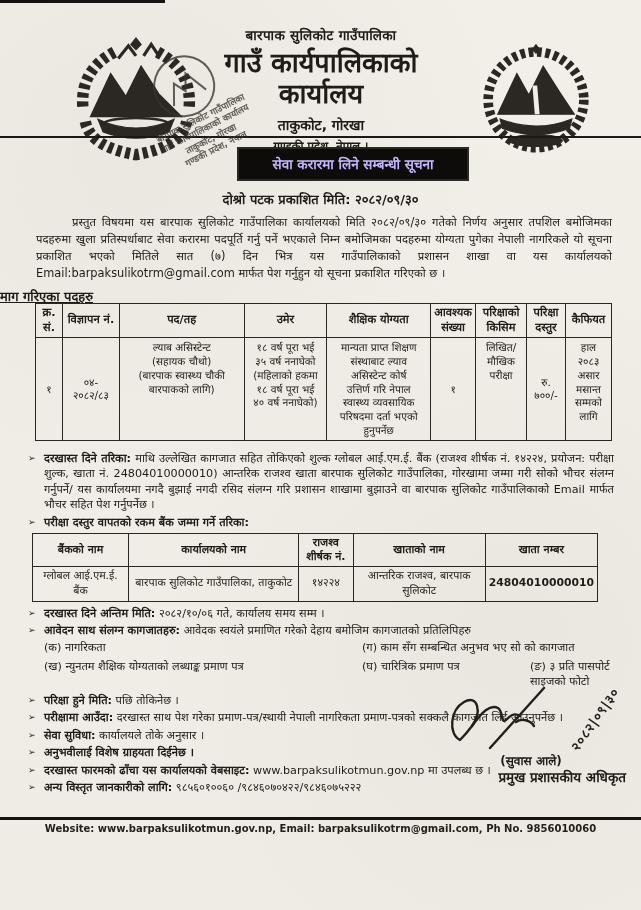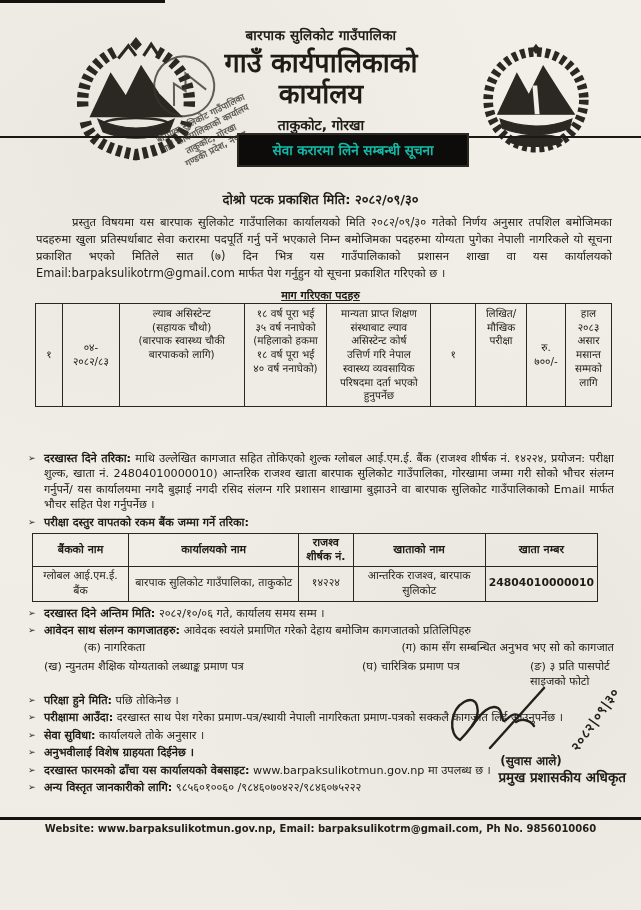--- a/index.html
+++ b/index.html
@@ -24,49 +24,49 @@
   .h-addr{font-size:14px;font-weight:bold;margin-top:6px;}
   .h-prov{font-size:11.5px;font-weight:bold;margin-top:4px;}
   .rule-top{position:absolute;left:0;top:136px;width:641px;height:2px;background:#1b1915;}
   
   .stamp{position:absolute;left:128px;top:50px;width:156px;height:158px;transform:rotate(-27deg);
          color:#39352e;opacity:.78;z-index:3;text-align:center;}
   .stamp-circle{width:58px;height:58px;border:2px solid currentColor;border-radius:50%;
                 margin:0 auto;display:flex;align-items:center;justify-content:center;}
   .stamp-line{font-size:9px;font-weight:bold;line-height:1.25;white-space:nowrap;}
   
-  .notice-box{position:absolute;left:237px;top:133px;width:228px;height:30px;background:#0d0c0a;
+  .notice-box{position:absolute;left:237px;top:147px;width:228px;height:30px;background:#0d0c0a;
               border:2px solid #2a2823;display:flex;align-items:center;justify-content:center;
-              color:#14b8a6;font-size:13.5px;font-weight:bold;z-index:4;}
+              color:#c4b5fd;font-size:13.5px;font-weight:bold;z-index:4;}
   .publish-line{position:absolute;left:0;top:190px;width:641px;text-align:center;
                 font-size:13px;font-weight:bold;}
   .intro{position:absolute;left:36px;top:214px;width:576px;font-size:11.4px;line-height:1.48;
          text-align:justify;text-indent:36px;}
-  .tbl-title{position:absolute;left:0;top:287px;width:641px;text-align:center;
-             font-size:11px;font-weight:bold;text-decoration:underline;}
+  .tbl-title{position:absolute;left:0;top:287px;width:641px;text-align:left;
+             font-size:13px;font-weight:bold;text-decoration:underline;}
   
   table{border-collapse:collapse;}
   .t1{position:absolute;left:35px;top:303px;width:577px;}
   .t1 th{border:1.4px solid #2a2722;font-size:11.3px;font-weight:bold;padding:2px 2px;line-height:1.3;}
   .t1 td{border:1.4px solid #2a2722;font-size:10.4px;padding:3px 2px;text-align:center;line-height:1.32;}
   .pre{white-space:pre-line;}
   .vtop{vertical-align:top;}
   .vmid{vertical-align:middle;}
   
   .flow{position:absolute;left:28px;top:451px;width:586px;font-size:11.2px;line-height:1.38;}
   .bullet{display:flex;margin-bottom:2px;}
   .mk{width:16px;flex:0 0 16px;font-size:9px;padding-top:1px;color:#2a2722;}
   .bl{font-weight:bold;}
   .btext{text-align:justify;}
   .t2{margin:3px 0 4px 4px;width:566px;}
   .t2 th{border:1.4px solid #2a2722;font-size:11px;font-weight:bold;padding:2px 3px;line-height:1.25;}
   .t2 td{border:1.4px solid #2a2722;font-size:10.8px;padding:2px 3px;text-align:center;}
   .t2 .acct{font-family:"DejaVu Sans",sans-serif;font-weight:bold;}
   .docs{margin:1px 0 2px 16px;}
-  .docrow{display:flex;margin-bottom:3px;justify-content:flex-end;}
+  .docrow{display:flex;margin-bottom:3px;}
   .doc-a{width:318px;flex:0 0 318px;}
   .doc-d{width:168px;flex:0 0 168px;}
   
   .sig{position:absolute;left:428px;top:680px;width:200px;height:115px;}
   .sig-svg{position:absolute;left:18px;top:2px;}
   .sig-date{position:absolute;right:-4px;top:30px;transform:rotate(-55deg);transform-origin:center;
             font-size:13px;font-weight:bold;color:#23201b;letter-spacing:1px;}
   .sig-name{position:absolute;left:38px;top:72px;width:130px;text-align:center;
             font-size:12px;font-weight:bold;}
   .sig-title{position:absolute;left:8px;top:88px;width:190px;text-align:right;
@@ -146,20 +146,35 @@
         <col style="width:57px">
         <col style="width:125px">
       <col style="width:83px">
         <col style="width:104px">
         <col style="width:45px">
       <col style="width:51px">
         <col style="width:39px">
         <col style="width:46px">
     </colgroup>
     <tbody>
+        <tr>
+      <th class="pre">क्र.
+सं.</th>
+      <th>विज्ञापन नं.</th>
+      <th>पद/तह</th>
+      <th>उमेर</th>
+      <th>शैक्षिक योग्यता</th>
+      <th class="pre">आवश्यक
+संख्या</th>
+      <th class="pre">परिक्षाको
+किसिम</th>
+      <th class="pre">परिक्षा
+दस्तुर</th>
+      <th>कैफियत</th>
+    </tr>
     <tr>
       <td class="vmid">१</td>
       <td class="pre vmid">०४-
 २०८२/८३</td>
       <td class="pre vtop">ल्याब असिस्टेन्ट
 (सहायक चौथो)
 (बारपाक स्वास्थ्य चौकी
 बारपाकको लागि)</td>
       <td class="pre vtop">१८ वर्ष पूरा भई
 ३५ वर्ष ननाघेको

